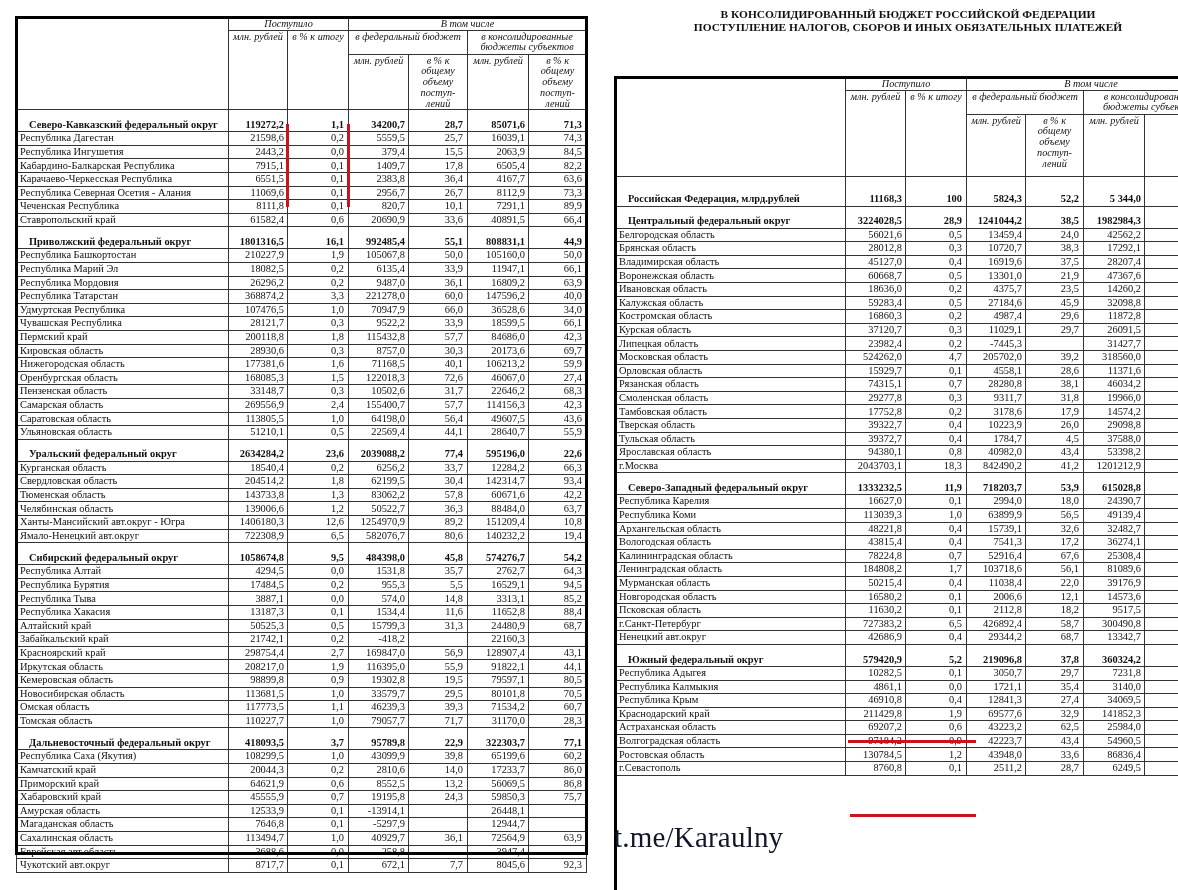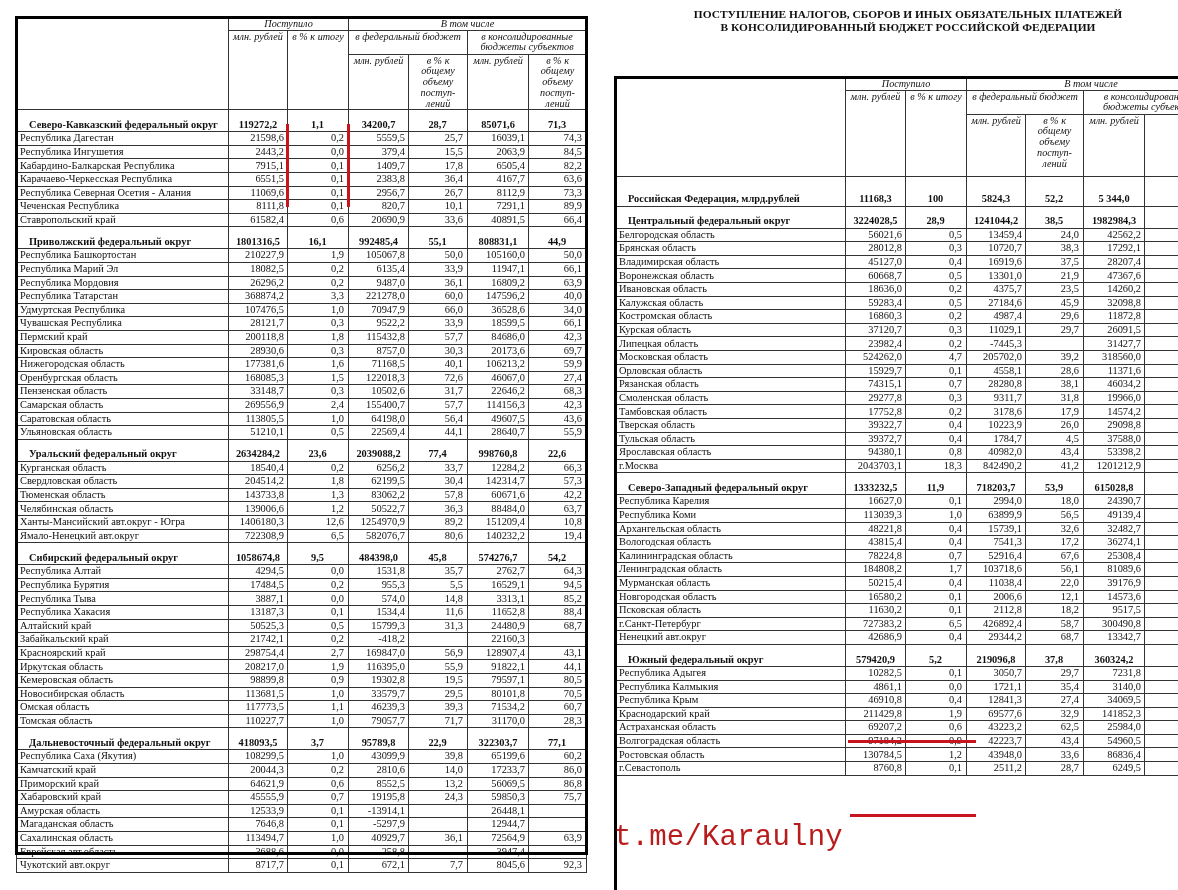--- a/index.html
+++ b/index.html
@@ -5,26 +5,26 @@
   html, body { margin:0; padding:0; background:#fff; }
   body { width:1178px; height:890px; position:relative; overflow:hidden; font-family:"Liberation Serif","DejaVu Serif",serif; color:#111; }
   .tbl { position:absolute; border-collapse:collapse; table-layout:fixed; font-size:10.4px; line-height:1; }
   .tbl td, .tbl th { border:1px solid #333; padding:0 3px; white-space:nowrap; overflow:hidden; }
   .tbl th { font-weight:normal; font-style:italic; vertical-align:top; line-height:1.05; font-size:10.2px; padding-top:1px; }
   .tbl td.num { text-align:right; }
   .tbl td.pct { text-align:right; padding-right:4px; }
   .tbl tr.row td { height:12.6px; }
   .tbl tr.district td { font-weight:bold; vertical-align:bottom; padding-bottom:1px; }
   .tbl tr.district td.name { padding-left:12px;margin-left:37px; }
-  .tbl tr.district td.num, .tbl tr.district td.pct { text-align:center; }
+  .tbl tr.district td.num, .tbl tr.district td.pct { text-align:right; }
   .frame { position:absolute; border:3px solid #000; pointer-events:none; box-sizing:border-box; }
   #left-table { left:16px; top:17px; width:570px; }
   #right-table { left:615px; top:77px; width:600px; }
   .title-block { position:absolute; left:640px; top:8px; width:536px; text-align:center; font-weight:bold; font-size:11.4px; line-height:13px; }
-  .watermark { position:absolute; left:614px; top:821px; font-family:Liberation Mono, monospace; font-size:29px; color:#b91c1c; letter-spacing:0.2px; }
+  .watermark { position:absolute; left:614px; top:821px; font-family:Liberation Serif, serif; font-size:29px; color:#0f172a; letter-spacing:0.2px; }
   .red { position:absolute; background:#c8141c; }
   .clip-right { position:absolute; left:600px; top:0; width:578px; height:890px; overflow:hidden; }
 </style>
 </head>
 <body>
 
 <table class="tbl" id="left-table">
   <colgroup>
     <col style="width:212px">
       <col style="width:59px">
@@ -260,40 +260,40 @@
         <td class="pct">44,1</td>
         <td class="num">28640,7</td>
         <td class="pct">55,9</td>
       </tr>
       <tr class="row district" style="height: 22px;">
         <td class="name">Уральский федеральный округ</td>
         <td class="num">2634284,2</td>
         <td class="pct">23,6</td>
         <td class="num">2039088,2</td>
         <td class="pct">77,4</td>
-        <td class="num">998760,8</td>
+        <td class="num">595196,0</td>
         <td class="pct">22,6</td>
       </tr>
       <tr class="row">
         <td class="name">Курганская область</td>
         <td class="num">18540,4</td>
         <td class="pct">0,2</td>
         <td class="num">6256,2</td>
         <td class="pct">33,7</td>
         <td class="num">12284,2</td>
         <td class="pct">66,3</td>
       </tr>
       <tr class="row">
         <td class="name">Свердловская область</td>
         <td class="num">204514,2</td>
         <td class="pct">1,8</td>
         <td class="num">62199,5</td>
         <td class="pct">30,4</td>
         <td class="num">142314,7</td>
-        <td class="pct">57,3</td>
+        <td class="pct">93,4</td>
       </tr>
       <tr class="row">
         <td class="name">Тюменская область</td>
         <td class="num">143733,8</td>
         <td class="pct">1,3</td>
         <td class="num">83062,2</td>
         <td class="pct">57,8</td>
         <td class="num">60671,6</td>
         <td class="pct">42,2</td>
       </tr>
@@ -533,22 +533,22 @@
       </tr>
     </tbody>
 </table>
 <div class="frame" style="left:15px;top:16px;width:573px;height:839px;"></div>
 
 <div class="red" style="left:286px;top:124px;width:3px;height:83px;"></div>
 <div class="red" style="left:347px;top:124px;width:3px;height:83px;"></div>
 
 <div class="clip-right">
   <div class="title-block" style="left:40px;">
+    <div>В КОНСОЛИДИРОВАННЫЙ БЮДЖЕТ РОССИЙСКОЙ ФЕДЕРАЦИИ</div>
     <div>ПОСТУПЛЕНИЕ НАЛОГОВ, СБОРОВ И ИНЫХ ОБЯЗАТЕЛЬНЫХ ПЛАТЕЖЕЙ</div>
-    <div>В КОНСОЛИДИРОВАННЫЙ БЮДЖЕТ РОССИЙСКОЙ ФЕДЕРАЦИИ</div>
   </div>
 
   <table class="tbl" id="right-table" style="left:15px;">
     <colgroup>
       <col style="width:230px">
         <col style="width:60px">
         <col style="width:61px">
         <col style="width:59px">
         <col style="width:58px">
         <col style="width:61px">

